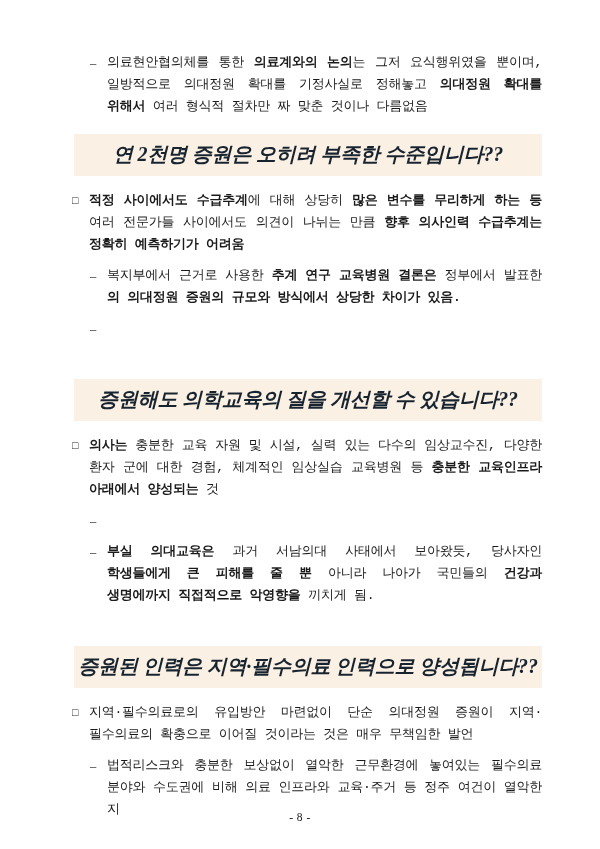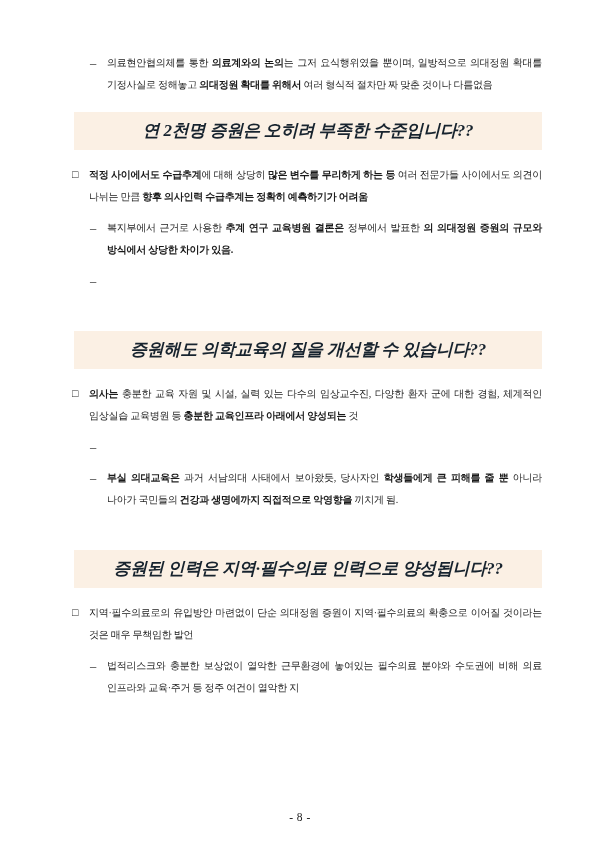--- a/index.html
+++ b/index.html
@@ -24,21 +24,21 @@
   .content {
     width: 484px;
   }
   
   .section-heading {
     background: #fbf0e4;
     text-align: center;
     padding: 7px 0 8px 0;
     margin: 16px 0 14px 16px;
     font-family: "Liberation Serif", serif;
-    font-size: 17px;
+    font-size: 20px;
     font-weight: bold;
     font-style: italic;
     color: #17232e;
     letter-spacing: -0.2px;
   }
   
   .block {
     display: flex;
     align-items: flex-start;
     margin: 0 0 9px 0;
@@ -58,26 +58,27 @@
   }
   .marker.square {
     font-size: 10.5px;
     color: #2b2b2b;
   }
   .marker.dash {
     font-size: 12.5px;
   }
   .para {
     flex: 1 1 auto;
-    font-size: 10px;
+    font-size: 13px;
     line-height: 22px;
     text-align: justify;
     text-justify: inter-character;
     letter-spacing: -0.25px;
     word-break: keep-all;
+    font-family: Liberation Mono, monospace;
   }
   .para .b {
     font-weight: bold;
   }
   .spacer-lg {
     height: 14px;
   }
   
   .footer {
     position: absolute;

